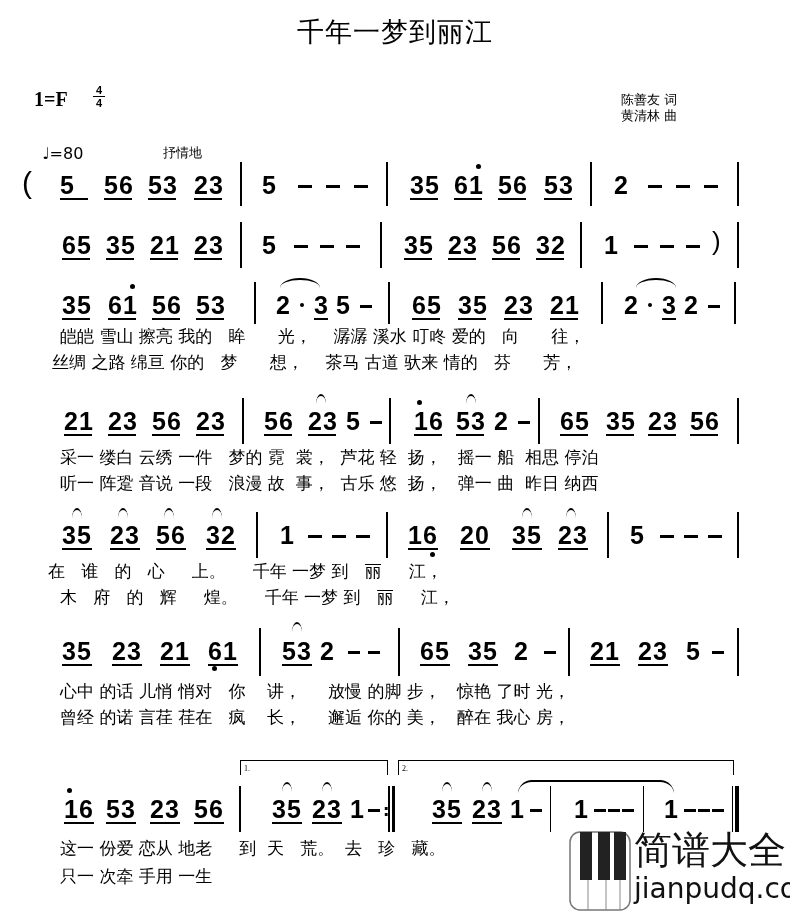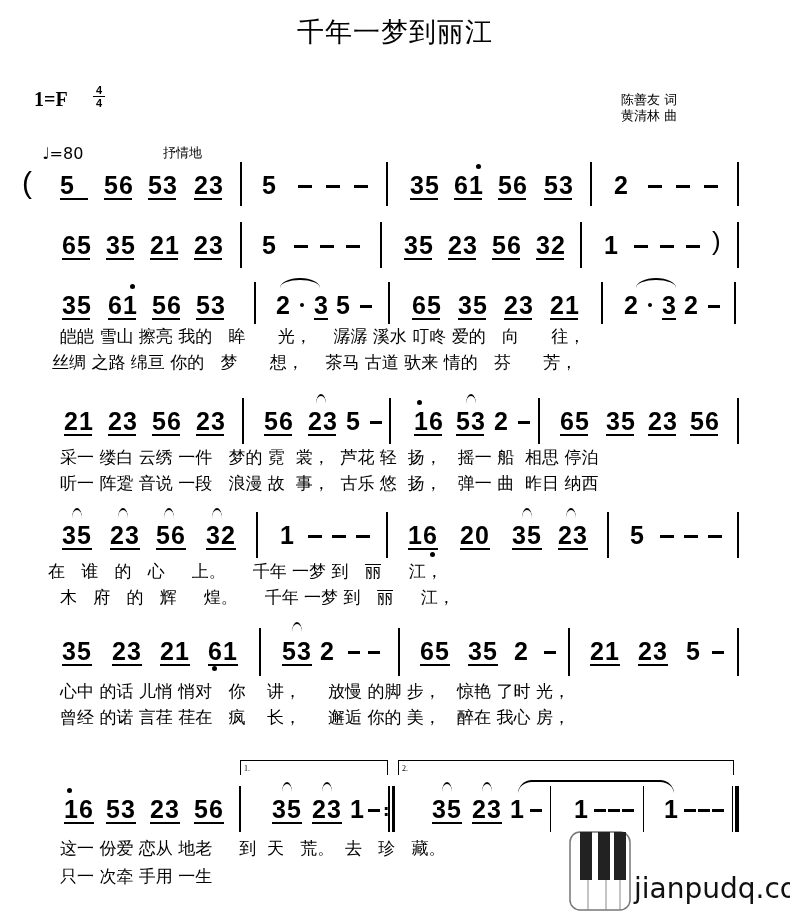--- a/index.html
+++ b/index.html
@@ -327,14 +327,15 @@
 <div class="abs logo">
   <svg width="222" height="86" viewBox="0 0 222 86">
     <rect x="2" y="4" width="60" height="78" rx="10" fill="#fff" stroke="#777" stroke-width="1.5"></rect>
     <line x1="20" y1="4" x2="20" y2="82" stroke="#888"></line>
     <line x1="38" y1="4" x2="38" y2="82" stroke="#888"></line>
     <line x1="52" y1="4" x2="52" y2="82" stroke="#888"></line>
     <rect x="12" y="4" width="12" height="48" fill="#222"></rect>
     <rect x="30" y="4" width="12" height="48" fill="#222"></rect>
     <rect x="46" y="4" width="12" height="48" fill="#222"></rect>
   </svg>
+  <div class="abs" style="left:66px;top:0px;font-size:38px;line-height:44px;color:#111">简谱大全</div>
   <div class="abs" style="left:66px;top:44px;font-size:28px;line-height:34px;color:#111;font-family:'DejaVu Sans',sans-serif">jianpudq.com</div>
 </div>
 
 </body></html>

